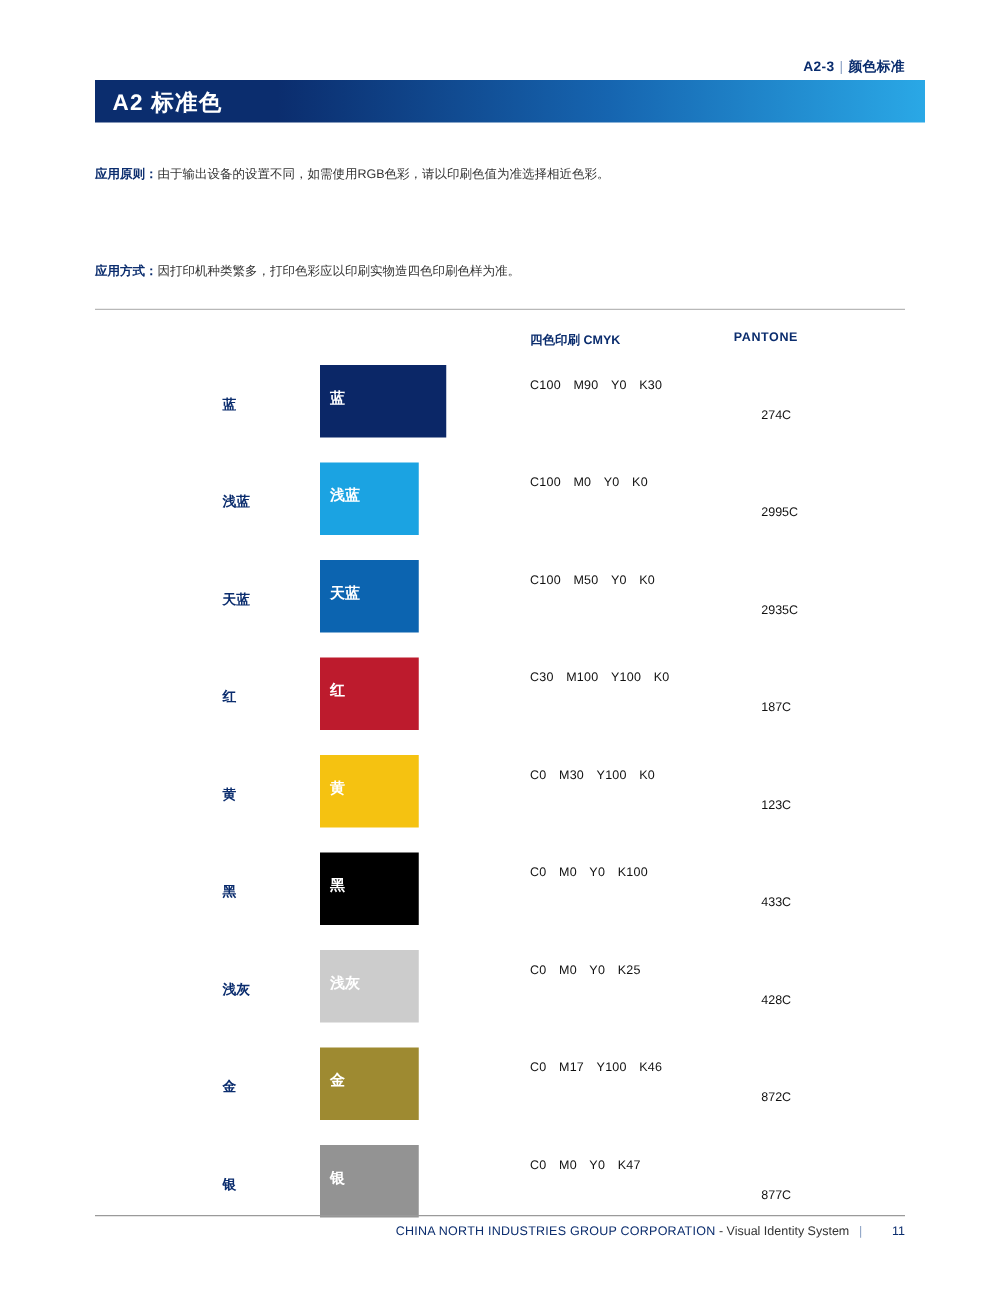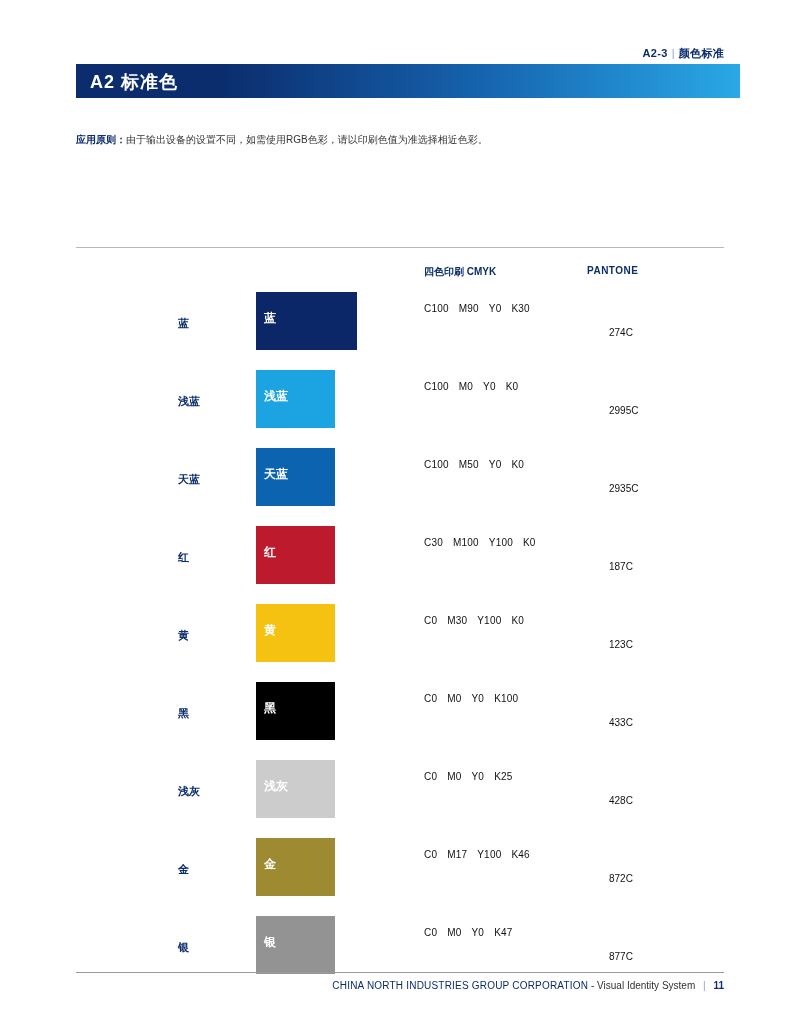--- a/index.html
+++ b/index.html
@@ -197,41 +197,45 @@
   .footer .f-sub {
     color: #333;
     font-weight: normal;
   }
   .footer .f-sep {
     color: #8aa0c4;
     margin: 0 5px;
   }
   .footer .f-page {
     color: #0b2d6e;
-    font-weight: bold;
+    font-weight: normal;
+    margin-left: 16px;
   }
 </style>
 </head>
 <body>
 
 <div class="page">
 
   <div class="top-label">
     <span>A2-3</span><span class="sep">|</span><span class="sub">颜色标准</span>
   </div>
 
   <div class="title-bar">
     <div class="title-text">
       <span class="code">A2</span><span>标准色</span>
     </div>
   </div>
 
   <div class="intro">
     <div class="row">
       <span class="lead">应用原则：</span><span>由于输出设备的设置不同，如需使用RGB色彩，请以印刷色值为准选择相近色彩。</span>
+    </div>
+    <div class="row">
+      <span class="lead">应用方式：</span><span>因打印机种类繁多，打印色彩应以印刷实物造四色印刷色样为准。</span>
     </div>
   </div>
 
   <div class="rule top"></div>
 
   <div class="col-headers">
     <div class="ch-cmyk">四色印刷 CMYK</div>
     <div class="ch-pantone">PANTONE</div>
   </div>
 

